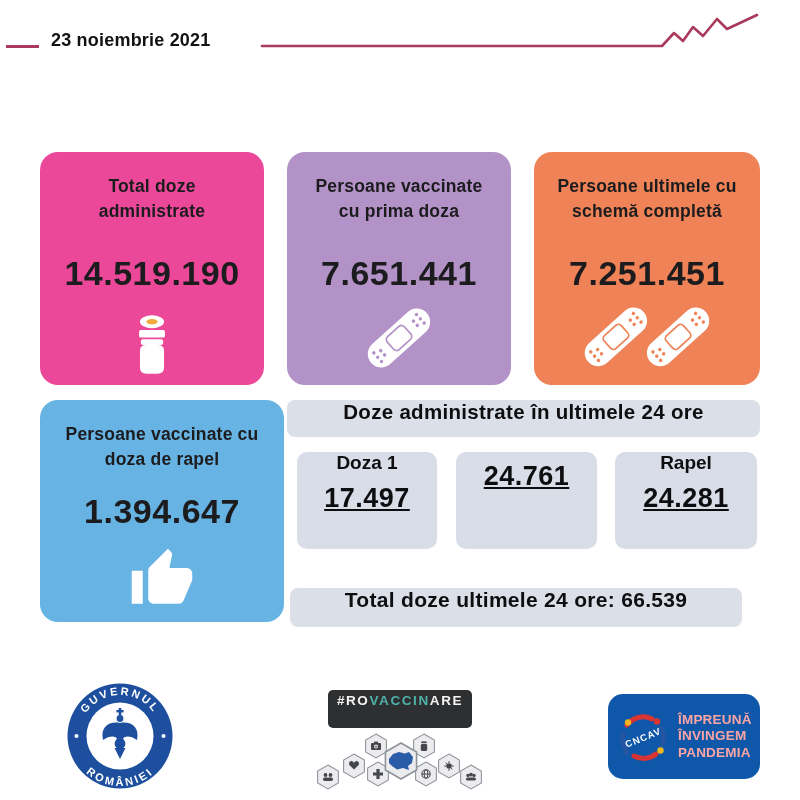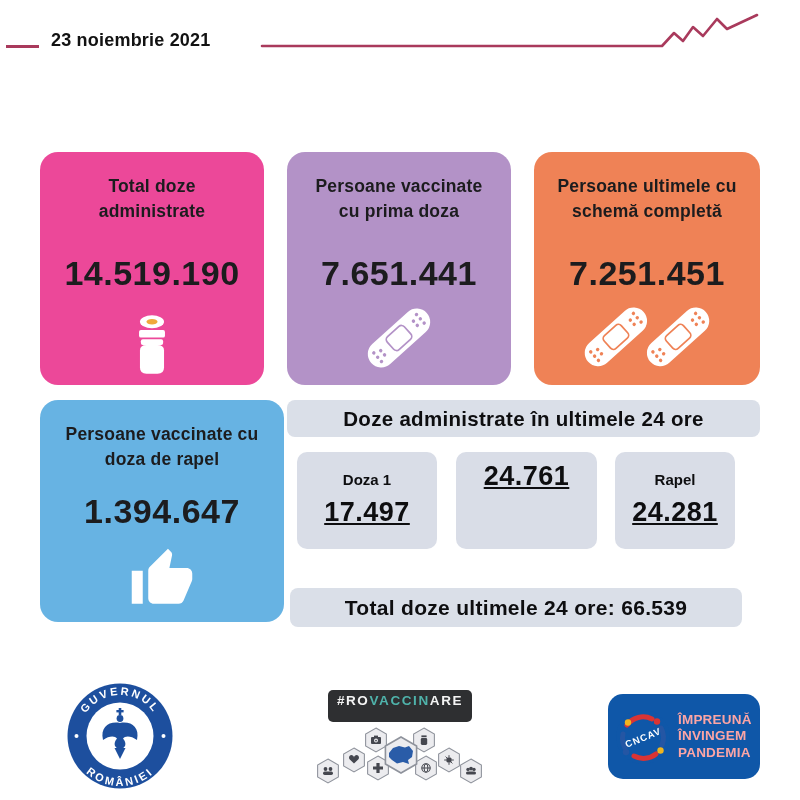--- a/index.html
+++ b/index.html
@@ -20,35 +20,35 @@
   .card-first  {left:287px;top:152px;width:224px;height:233px;background:#b392c7;}
   .card-full   {left:534px;top:152px;width:226px;height:233px;background:#ef8256;}
   .card-booster{left:40px; top:400px;width:244px;height:222px;background:#67b3e3;}
   .card-total .value, .card-first .value, .card-full .value{top:102px;}
   .card-booster .value{top:92px;}
   .card .icon{bottom:10px;}
   .card-first .icon{bottom:2px;}
   .card-full .icon{bottom:6px;}
 
   
-  .bar{position:absolute;background:#dadfe8;border-radius:8px;display:flex;align-items:center;justify-content:center;
+  .bar{position:absolute;background:#dadfe8;border-radius:8px;display:flex;justify-content:center;
        font-weight:bold;color:#0e0e10;}
   .bar-24{left:287px;top:400px;width:473px;height:37px;font-size:20.5px;letter-spacing:.3px;}
   .bar-total{left:290px;top:588px;width:452px;height:39px;font-size:21px;letter-spacing:.3px;}
   .mini{position:absolute;background:#d9dde7;border-radius:10px;text-align:center;color:#0e0e10;}
-  .mini .label{font-size:15px;font-weight:bold;margin-top:19px;}
+  .mini .label{font-size:19px;font-weight:bold;margin-top:0;}
   .mini .num{font-size:27px;font-weight:bold;margin-top:9px;letter-spacing:.5px;text-decoration:underline;}
   .mini-1{left:297px;top:452px;width:140px;height:97px;}
   .mini-2{left:456px;top:452px;width:141px;height:97px;}
-  .mini-3{left:615px;top:452px;width:120px;height:97px;}
+  .mini-3{left:615px;top:452px;width:142px;height:97px;}
 
   
   .gov-seal{position:absolute;left:67px;top:683px;}
   .rovac{position:absolute;left:308px;top:690px;width:184px;text-align:center;}
-  .rovac-badge{display:inline-block;background:#2e2f31;border-radius:5px;padding:3px 9px 14px;
+  .rovac-badge{display:inline-block;background:#2e2f31;border-radius:5px;padding:3px 9px 20px;
                font-size:13.5px;font-weight:bold;letter-spacing:1.6px;color:#f4f4f4;}
   .rovac-badge .teal{color:#4fb3ab;}
   .rovac-hexes{margin-top:2px;}
   .cncav{position:absolute;left:608px;top:694px;width:152px;height:85px;background:#0f57a8;border-radius:15px;
          display:flex;align-items:center;box-sizing:border-box;padding:0 8px 0 6px;gap:6px;}
   .cncav-slogan{color:#fca5a5;font-weight:bold;font-size:13.5px;line-height:1.22;letter-spacing:.2px;}
 </style>
 </head>
 <body>
 

